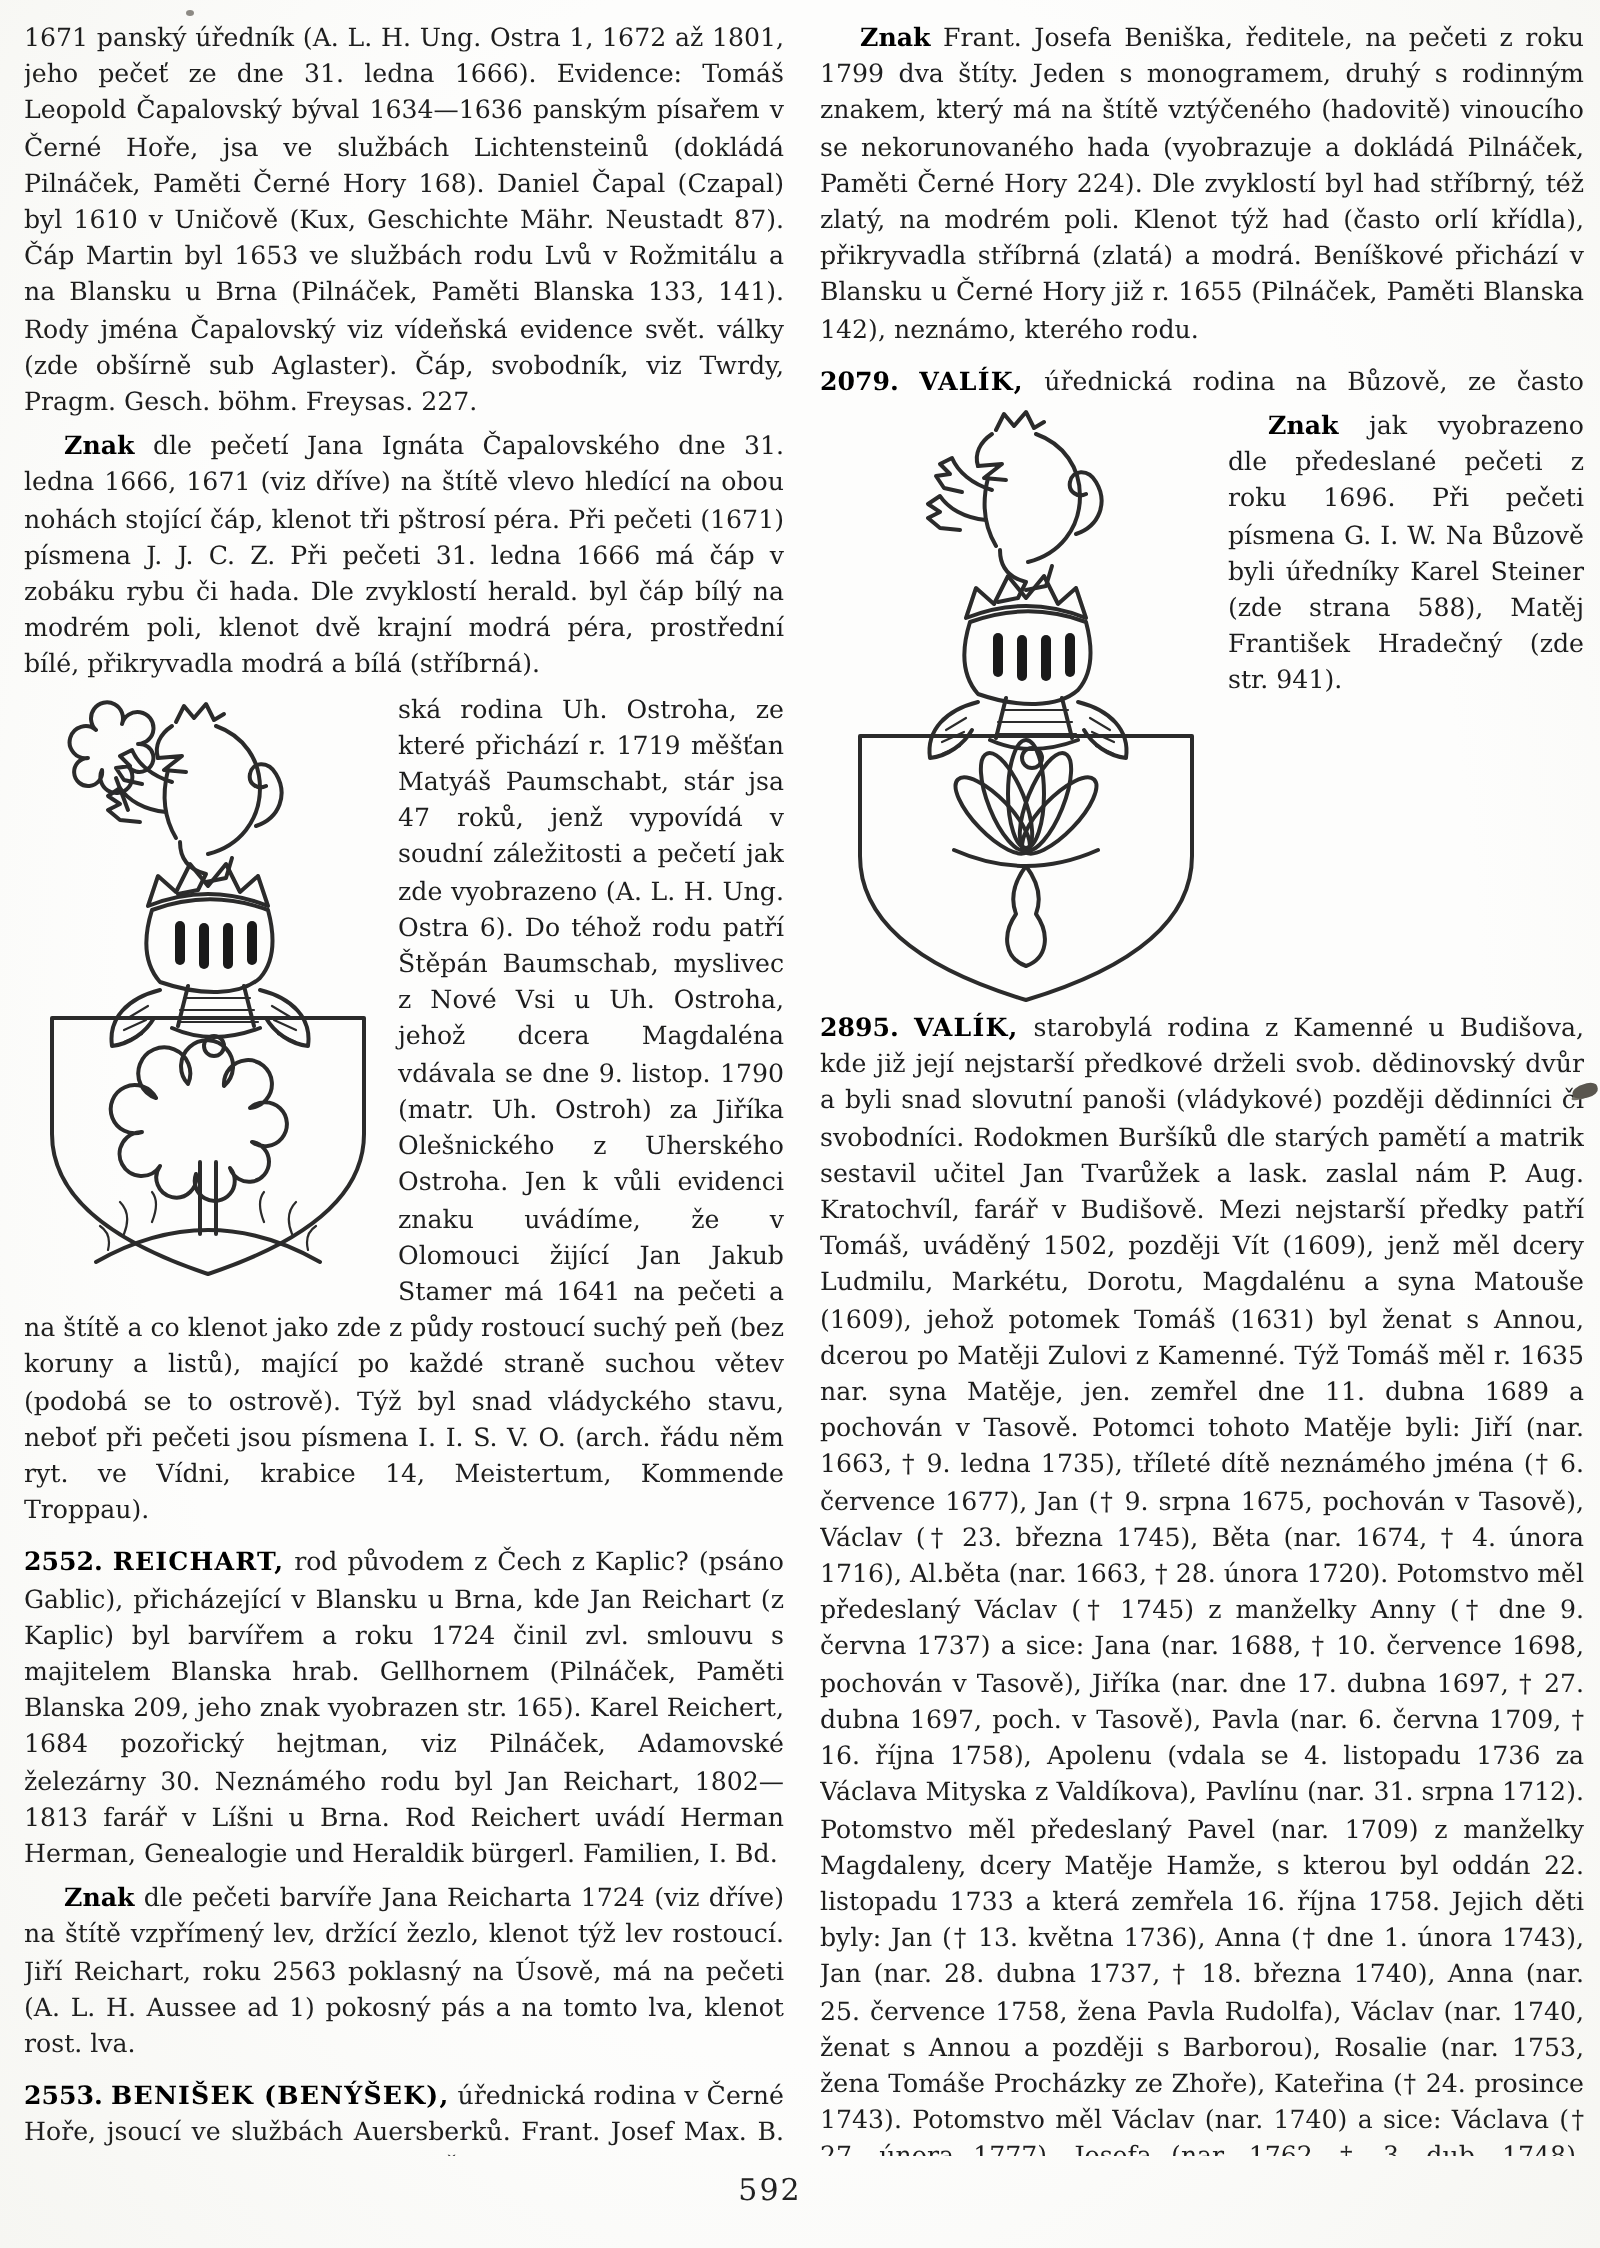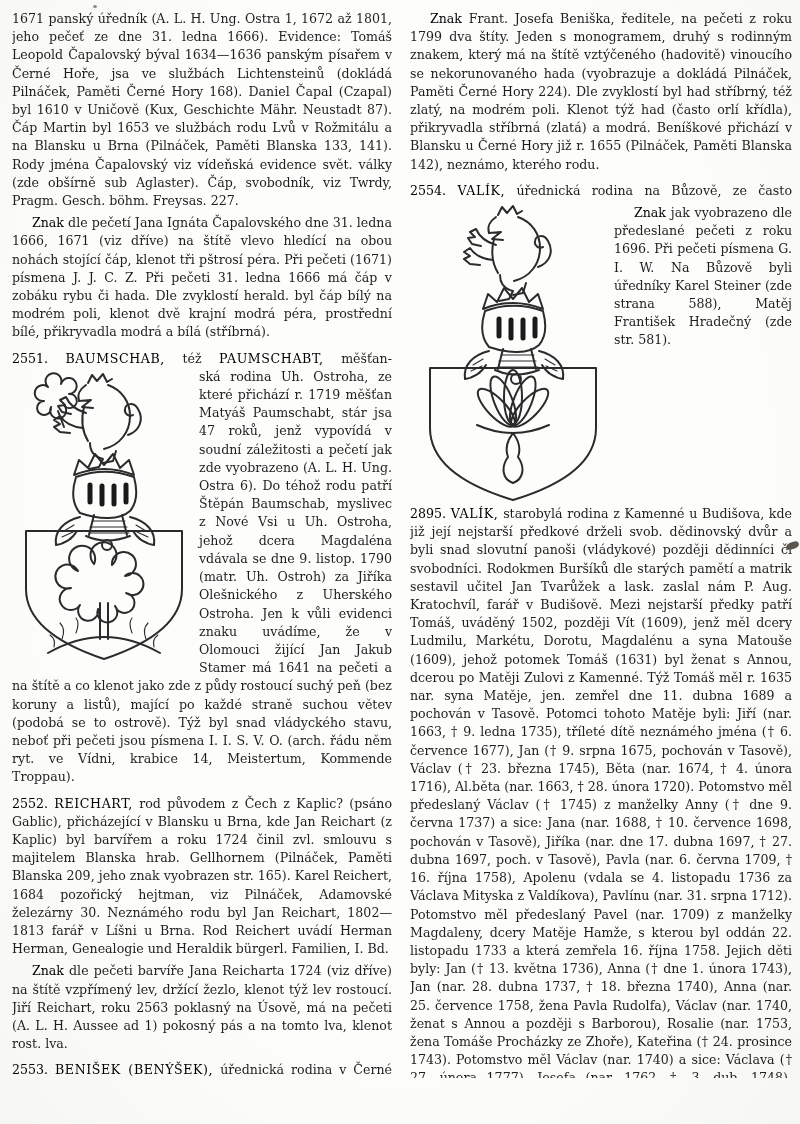--- a/index.html
+++ b/index.html
@@ -23,21 +23,21 @@
   .col-right{left:410px;width:382px;}
   .para{margin:0 0 4px 0;padding:0;}
   .indent{text-indent:20px;}
   .entry{margin-top:8px;clear:both;}
   .entry-head{
     margin-top:8px;clear:both;
     text-align-last:justify;
     margin-bottom:0;
   }
   .body-wrap{margin-top:0;}
-  .b{font-weight:normal;color:#000;}
+  .b{font-weight:bold;color:#000;}
   .entry-name{letter-spacing:.6px;}
   .arms{display:block;float:left;}
   .arms svg{display:block;}
   .arms-baumschab{width:172px;height:290px;margin:3px 9px 2px 6px;}
   .arms-valik{width:186px;height:300px;margin:3px 8px 2px 10px;}
   .page-number{
     position:absolute;left:0;right:30px;bottom:20px;
     text-align:center;font-size:15px;letter-spacing:1px;color:#222;
   }
   .smudge{
@@ -61,27 +61,20 @@
 
   <div class="col col-left">
 
     <p class="para"><span>1671 panský úředník (A. L. H. Ung. Ostra 1, 1672 až 1801, jeho pečeť ze dne 31. ledna 1666). Evidence: Tomáš Leopold Čapalovský býval 1634—1636 panským písařem v Černé Hoře, jsa ve službách Lichtensteinů (dokládá Pilnáček, Paměti Černé Hory 168). Daniel Čapal (Czapal) byl 1610 v Uničově (Kux, Geschichte Mähr. Neustadt 87). Čáp Martin byl 1653 ve službách rodu Lvů v Rožmitálu a na Blansku u Brna (Pilnáček, Paměti Blanska 133, 141). Rody jména Čapalovský viz vídeňská evidence svět. války (zde obšírně sub Aglaster). Čáp, svobodník, viz Twrdy, Pragm. Gesch. böhm. Freysas. 227.</span></p>
 
     <p class="para indent">
       <span class="b">Znak</span>
       <span>dle pečetí Jana Ignáta Čapalovského dne 31. ledna 1666, 1671 (viz dříve) na štítě vlevo hledící na obou nohách stojící čáp, klenot tři pštrosí péra. Při pečeti (1671) písmena J. J. C. Z. Při pečeti 31. ledna 1666 má čáp v zobáku rybu či hada. Dle zvyklostí herald. byl čáp bílý na modrém poli, klenot dvě krajní modrá péra, prostřední bílé, přikryvadla modrá a bílá (stříbrná).</span>
     </p>
 
-    <p class="para entry-head">
-      <span class="b">2551.</span>
-      <span class="b entry-name">BAUMSCHAB,</span>
-      <span>též</span>
-      <span class="b entry-name">PAUMSCHABT,</span>
-      <span>měšťan-</span>
-    </p>
 
     <p class="para body-wrap">
       <span class="arms arms-baumschab">
         <svg viewBox="0 0 172 290" width="172" height="290" xmlns="http://www.w3.org/2000/svg">
 
           <path class="ln" d="M26,30 a8,8 0 1,1 4,-14 a8,8 0 1,1 13,-3 a8,8 0 1,1 8,10 a7,7 0 1,1 -5,11 a8,8 0 1,1 -13,2 a7,7 0 1,1 -7,-6 z"></path>
           <path class="ln" d="M40,40 l6,16"></path>
 
           <g transform="translate(18,0)">
             <path class="ln" d="M52,12 l4,-8 5,6 6,-7 4,8 5,-3"></path>
@@ -144,21 +137,21 @@
   </div>
 
   <div class="col col-right">
 
     <p class="para indent">
       <span class="b">Znak</span>
       <span>Frant. Josefa Beniška, ředitele, na pečeti z roku 1799 dva štíty. Jeden s monogramem, druhý s rodinným znakem, který má na štítě vztýčeného (hadovitě) vinoucího se nekorunovaného hada (vyobrazuje a dokládá Pilnáček, Paměti Černé Hory 224). Dle zvyklostí byl had stříbrný, též zlatý, na modrém poli. Klenot týž had (často orlí křídla), přikryvadla stříbrná (zlatá) a modrá. Beníškové přichází v Blansku u Černé Hory již r. 1655 (Pilnáček, Paměti Blanska 142), neznámo, kterého rodu.</span>
     </p>
 
     <p class="para entry-head">
-      <span class="b">2554.</span>
+      <span class="b">2079.</span>
       <span class="b entry-name">VALÍK,</span>
       <span>úřednická rodina na Bůzově, ze často</span>
     </p>
 
     <p class="para body-wrap">
       <span class="arms arms-valik">
         <svg viewBox="0 0 186 300" width="186" height="300" xmlns="http://www.w3.org/2000/svg">
 
           <g transform="translate(26,0)">
             <path class="ln" d="M52,12 l4,-8 5,6 6,-7 4,8 5,-3"></path>
@@ -201,26 +194,27 @@
             <ellipse cx="93" cy="198" rx="9" ry="25" transform="rotate(44 93 222)"></ellipse>
             <path d="M57,222 q36,16 72,0"></path>
             <path d="M93,230 c-6,8 -8,16 -5,24 c-7,10 -6,22 5,26 c11,-4 12,-16 5,-26 c3,-8 1,-16 -5,-24 z"></path>
           </g>
         </svg>
       </span>
     </p>
 
     <p class="para indent">
       <span class="b">Znak</span>
-      <span>jak vyobrazeno dle předeslané pečeti z roku 1696. Při pečeti písmena G. I. W. Na Bůzově byli úředníky Karel Steiner (zde strana 588), Matěj František Hradečný (zde str. 581).</span>
+      <span>jak vyobrazeno dle předeslané pečeti z roku 1696. Při pečeti písmena G. I. W. Na Bůzově byli úředníky Karel Steiner (zde strana 588), Matěj František Hradečný (zde str. 941).</span>
     </p>
 
     <p class="para entry">
       <span class="b">2895.</span>
       <span class="b entry-name">VALÍK,</span>
       <span>starobylá rodina z Kamenné u Budišova, kde již její nejstarší předkové drželi svob. dědinovský dvůr a byli snad slovutní panoši (vládykové) později dědinníci či svobodníci. Rodokmen Buršíků dle starých pamětí a matrik sestavil učitel Jan Tvarůžek a lask. zaslal nám P. Aug. Kratochvíl, farář v Budišově. Mezi nejstarší předky patří Tomáš, uváděný 1502, později Vít (1609), jenž měl dcery Ludmilu, Markétu, Dorotu, Magdalénu a syna Matouše (1609), jehož potomek Tomáš (1631) byl ženat s Annou, dcerou po Matěji Zulovi z Kamenné. Týž Tomáš měl r. 1635 nar. syna Matěje, jen. zemřel dne 11. dubna 1689 a pochován v Tasově. Potomci tohoto Matěje byli: Jiří (nar. 1663, † 9. ledna 1735), tříleté dítě neznámého jména († 6. července 1677), Jan († 9. srpna 1675, pochován v Tasově), Václav († 23. března 1745), Běta (nar. 1674, † 4. února 1716), Al.běta (nar. 1663, † 28. února 1720). Potomstvo měl předeslaný Václav († 1745) z manželky Anny († dne 9. června 1737) a sice: Jana (nar. 1688, † 10. července 1698, pochován v Tasově), Jiříka (nar. dne 17. dubna 1697, † 27. dubna 1697, poch. v Tasově), Pavla (nar. 6. června 1709, † 16. října 1758), Apolenu (vdala se 4. listopadu 1736 za Václava Mityska z Valdíkova), Pavlínu (nar. 31. srpna 1712). Potomstvo měl předeslaný Pavel (nar. 1709) z manželky Magdaleny, dcery Matěje Hamže, s kterou byl oddán 22. listopadu 1733 a která zemřela 16. října 1758. Jejich děti byly: Jan († 13. května 1736), Anna († dne 1. února 1743), Jan (nar. 28. dubna 1737, † 18. března 1740), Anna (nar. 25. července 1758, žena Pavla Rudolfa), Václav (nar. 1740, ženat s Annou a později s Barborou), Rosalie (nar. 1753, žena Tomáše Procházky ze Zhoře), Kateřina († 24. prosince 1743). Potomstvo měl Václav (nar. 1740) a sice: Václava († 27. února 1777), Josefa (nar. 1762, † 3. dub. 1748), Vojtěcha (nar. 13. dubna 1767, † 30. června 1767), Kateřinu († 6. května 1766), Františka (nar. 4. února</span>
     </p>
   </div>
 
+  <div class="page-number">592</div>
 
   <div class="smudge"></div>
   <div class="speck"></div>
 </div>
 
 </body></html>

